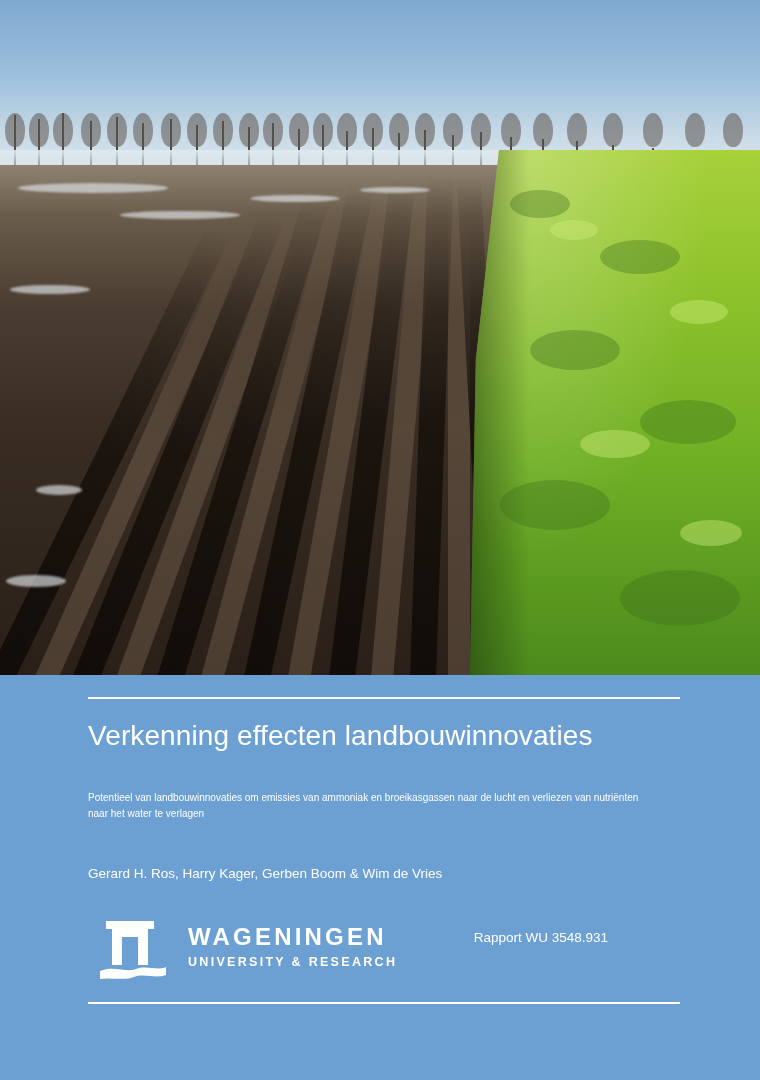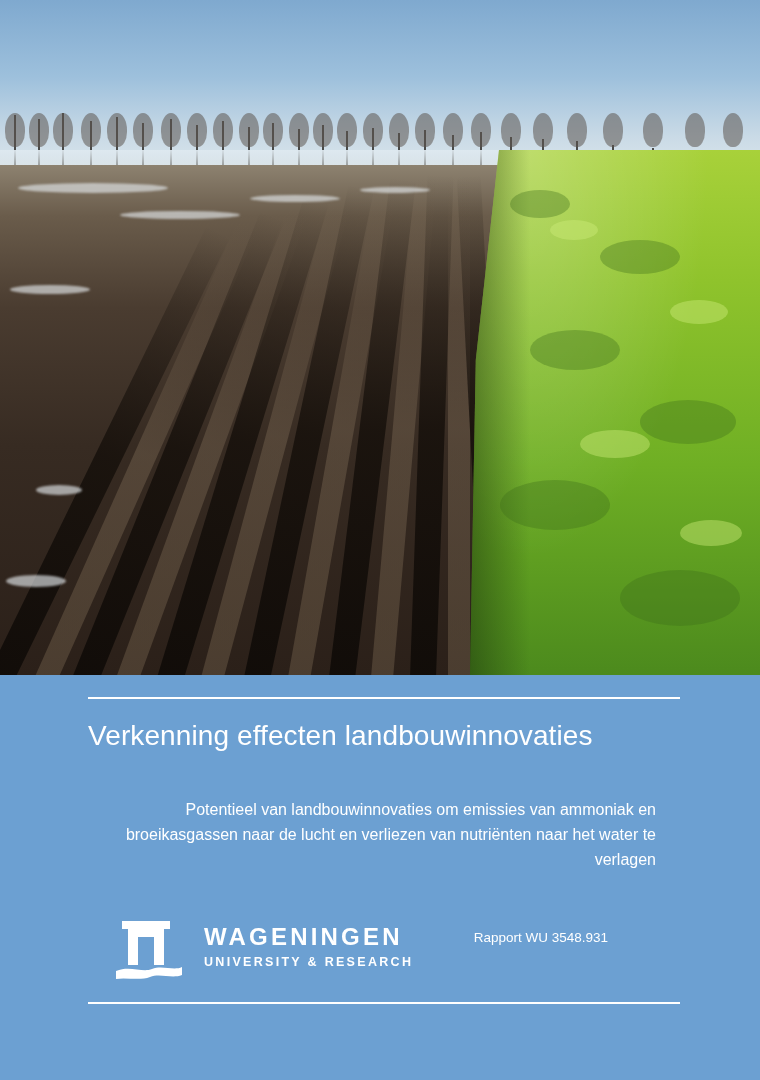--- a/index.html
+++ b/index.html
@@ -159,24 +159,23 @@
     letter-spacing: 0.1px;
     margin: 0;
     line-height: 1.25;
   }
   .doc-subtitle {
     position: absolute;
     left: 88px;
     top: 790px;
     width: 560px;
     color: #ffffff;
-    font-size: 16px;
+    font-size: 10px;
     line-height: 1.55;
-    margin: 8px;
-    text-align: right;
+    margin: 0;
   }
   .authors {
     position: absolute;
     left: 88px;
     top: 866px;
     width: 560px;
     color: #ffffff;
     font-size: 13.5px;
     margin: 0;
   }
@@ -185,21 +184,21 @@
     right: 84px;
     top: 930px;
     color: #ffffff;
     font-size: 13.5px;
     text-align: right;
   }
 
   
   .logo {
     position: absolute;
-    left: 108px;
+    left: 92px;
     top: 915px;
     width: 340px;
     height: 72px;
   }
   .logo-mark {
     position: absolute;
     left: 0;
     top: 0;
     width: 80px;
     height: 72px;
@@ -300,20 +299,21 @@
       <div class="crop-hi" style="left:110px; top:280px; width:70px; height:28px;"></div>
       <div class="crop-hi" style="left:210px; top:370px; width:62px; height:26px;"></div>
     </div>
   </div>
 
   <div class="title-block"></div>
   <div class="rule rule-top"></div>
 
   <h1 class="doc-title">Verkenning effecten landbouwinnovaties</h1>
   <p class="doc-subtitle">Potentieel van landbouwinnovaties om emissies van ammoniak en broeikasgassen naar de lucht en verliezen van nutriënten naar het water te verlagen</p>
+  <p class="authors">Gerard H. Ros, Harry Kager, Gerben Boom &amp; Wim de Vries</p>
 
   <div class="logo">
     <div class="logo-mark">
       <svg width="80" height="72" viewBox="0 0 80 72" xmlns="http://www.w3.org/2000/svg">
         <path d="M14 6 H62 V14 H56 V50 H20 V14 H14 Z" fill="#ffffff"></path>
         <rect x="30" y="22" width="16" height="28" fill="#6ca0d2"></rect>
         <path d="M8 56 C22 50, 34 58, 44 54 C54 50, 66 56, 74 52 L74 60 C64 64, 52 58, 42 62 C32 66, 18 62, 8 64 Z" fill="#ffffff"></path>
       </svg>
     </div>
     <div class="logo-text">

